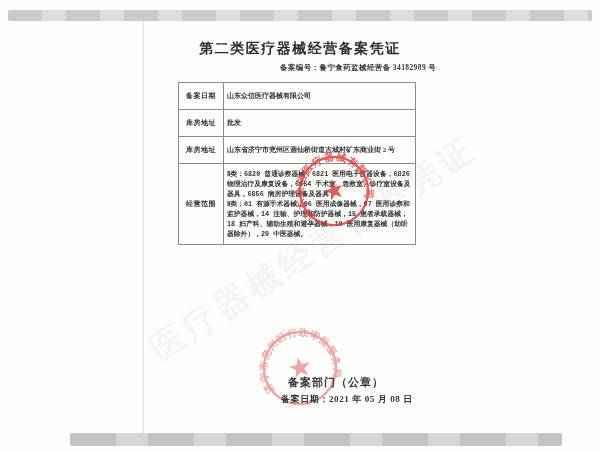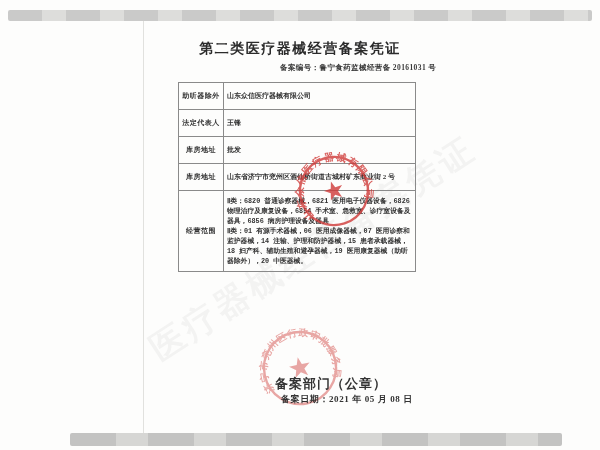--- a/index.html
+++ b/index.html
@@ -47,50 +47,46 @@
   td.lbl{width:38px;text-align:center;letter-spacing:.5px;padding:1px 2px;}
   td.val{padding-left:6px;}
   tr.r{height:27px;}
   tr.r-scope{height:81px;font-family:Liberation Mono, monospace;}
   td.scope-cell{vertical-align:middle;}
   .scope-line{font-size:6.8px;line-height:10px;font-weight:600;color:#333;}
   .seal{position:absolute;pointer-events:none;}
   .seal-company{left:288px;top:145px;transform:rotate(-18deg);opacity:.8;}
   .seal-dept{left:253px;top:321px;transform:rotate(-12deg);opacity:.5;}
   .dept-label{
-    position:absolute;left:275px;top:375px;
-    font-size:13px;font-weight:bold;letter-spacing:1px;color:#333;
+    position:absolute;left:288px;top:375px;
+    font-size:11px;font-weight:bold;letter-spacing:1px;color:#333;
   }
   .date-line{
     position:absolute;left:281px;top:393px;
     font-size:9px;font-weight:bold;letter-spacing:.6px;color:#333;
   }
 </style>
 </head>
 <body>
 
 <div class="page"></div>
 <div class="band-top"></div>
 <div class="band-bottom"></div>
 <div class="page-edge-left"></div>
 
 <div class="watermark">医疗器械经营备案凭证</div>
 
 <div class="title">第二类医疗器械经营备案凭证</div>
-<div class="filing-line">备案编号：鲁宁食药监械经营备 20161031 号</div>
+<div class="filing-line">备案编号：鲁宁食药监械经营备 34182989 号</div>
 
 <table class="cert">
   <tbody>
       <tr class="r">
-    <td class="lbl">助听器除外</td>
+    <td class="lbl">备案日期</td>
     <td class="val">山东众信医疗器械有限公司</td>
-  </tr>
-  <tr class="r">
-    <td class="lbl">法定代表人</td>
-    <td class="val">王锋</td>
   </tr>
   <tr class="r">
     <td class="lbl">库房地址</td>
     <td class="val">批发</td>
   </tr>
   <tr class="r">
     <td class="lbl">库房地址</td>
     <td class="val">山东省济宁市兖州区酒仙桥街道古城村矿东商业街 2 号</td>
   </tr>
   <tr class="r-scope">

